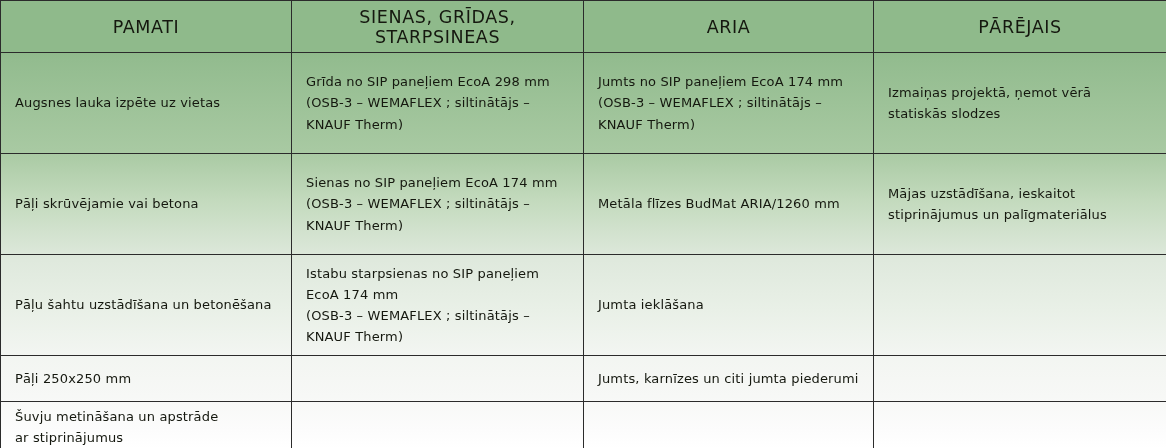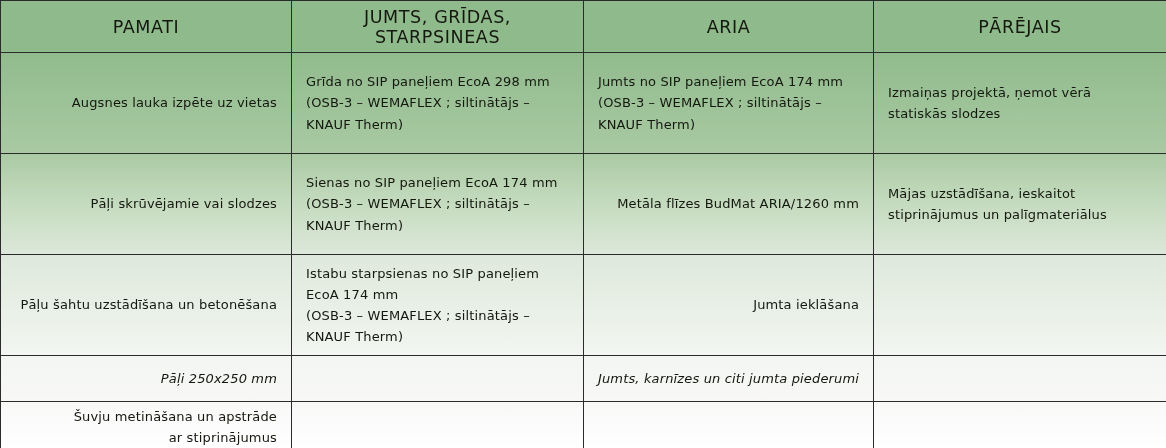--- a/index.html
+++ b/index.html
@@ -67,24 +67,24 @@
 
   
   tbody td {
     font-size: 13px;
     line-height: 1.62;
     color: #15180f;
     letter-spacing: 0.15px;
   }
 
   tr.r1 td, tr.r2 td, tr.r3 td { height: 100px; }
-  tr.r4 td { height: 45px; font-style: italic; }
+  tr.r4 td { height: 45px; }
   tr.r5 td { height: 50px; }
 
-  td.center { text-align: right; }
+  td.center { text-align: left; }
   td.left   { text-align: left; }
 
   td.empty::after { content: ""; }
 
   .cell-line { display: block; white-space: pre; }
 </style>
 </head>
 <body>
 
 <div id="table-wrap">
@@ -92,21 +92,21 @@
     <colgroup>
       <col class="c1">
         <col class="c2">
         <col class="c3">
         <col class="c4">
     </colgroup>
 
     <thead>
       <tr>
         <th>PAMATI</th>
-        <th>JUMTS, GRĪDAS, STARPSINEAS</th>
+        <th>SIENAS, GRĪDAS, STARPSINEAS</th>
         <th>ARIA</th>
         <th>PĀRĒJAIS</th>
       </tr>
     </thead>
 
     <tbody>
 
       <tr class="r1">
         <td class="center">
           <span class="cell-line">Augsnes lauka izpēte uz vietas</span>
@@ -122,21 +122,21 @@
           <span class="cell-line">KNAUF Therm)</span>
         </td>
         <td class="left">
           <span class="cell-line">Izmaiņas projektā, ņemot vērā</span>
           <span class="cell-line">statiskās slodzes</span>
         </td>
       </tr>
 
       <tr class="r2">
         <td class="center">
-          <span class="cell-line">Pāļi skrūvējamie vai slodzes</span>
+          <span class="cell-line">Pāļi skrūvējamie vai betona</span>
         </td>
         <td class="left">
           <span class="cell-line">Sienas no SIP paneļiem EcoA 174 mm</span>
           <span class="cell-line">(OSB-3 – WEMAFLEX ; siltinātājs –</span>
           <span class="cell-line">KNAUF Therm)</span>
         </td>
         <td class="center">
           <span class="cell-line">Metāla flīzes BudMat ARIA/1260 mm</span>
         </td>
         <td class="left">

